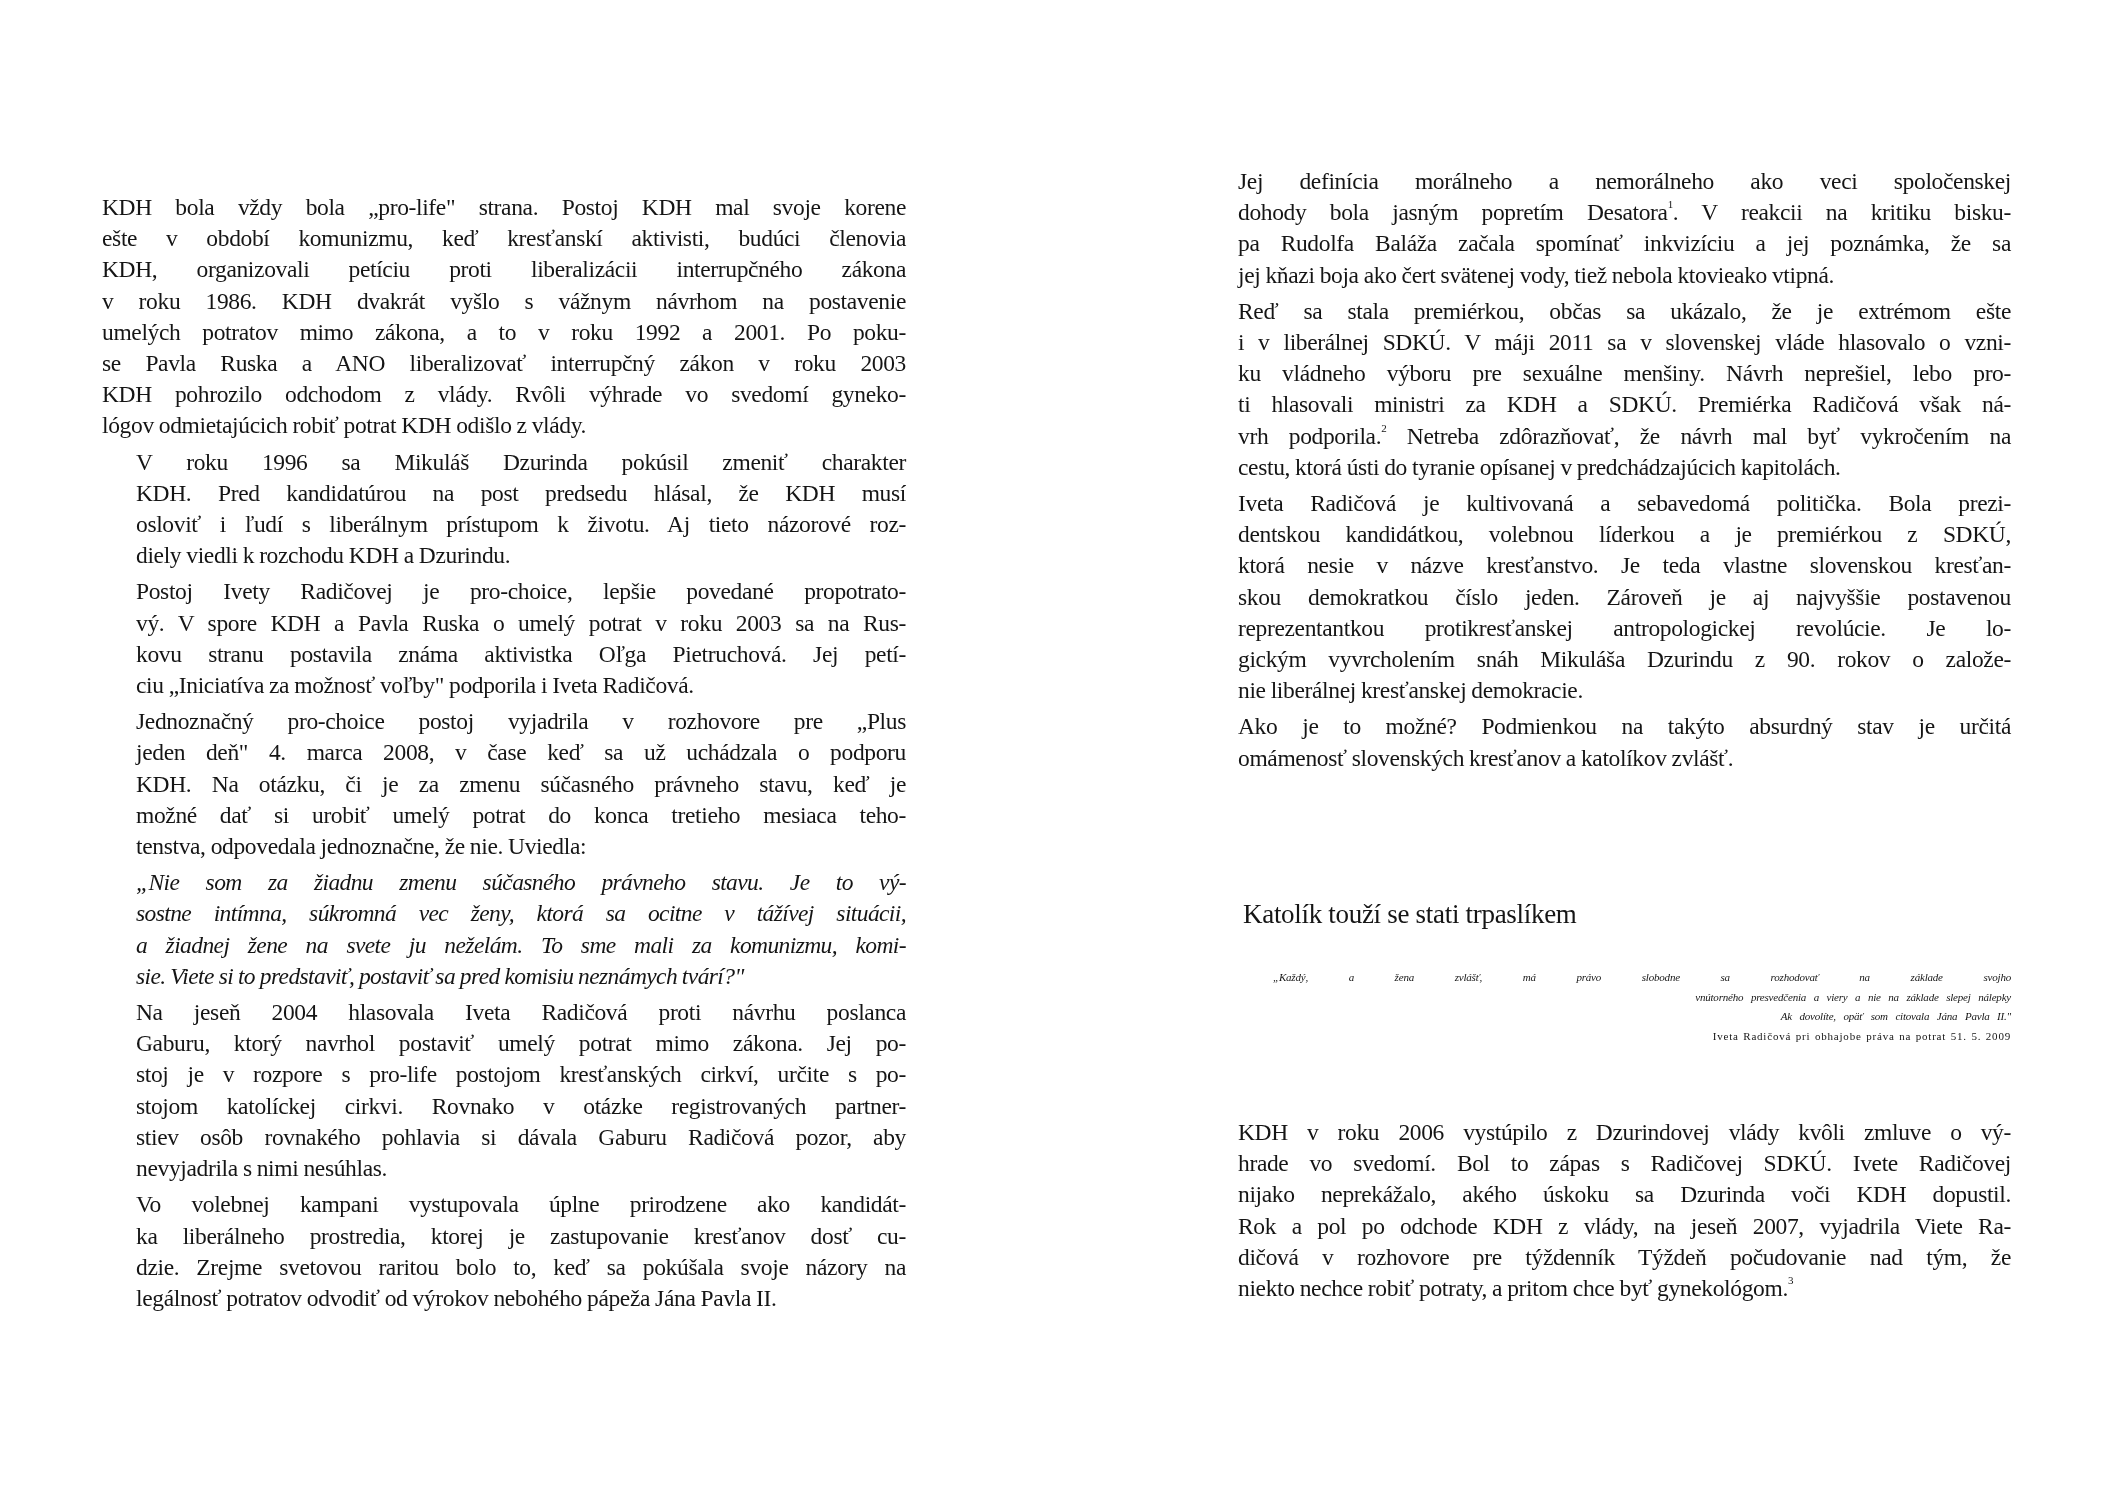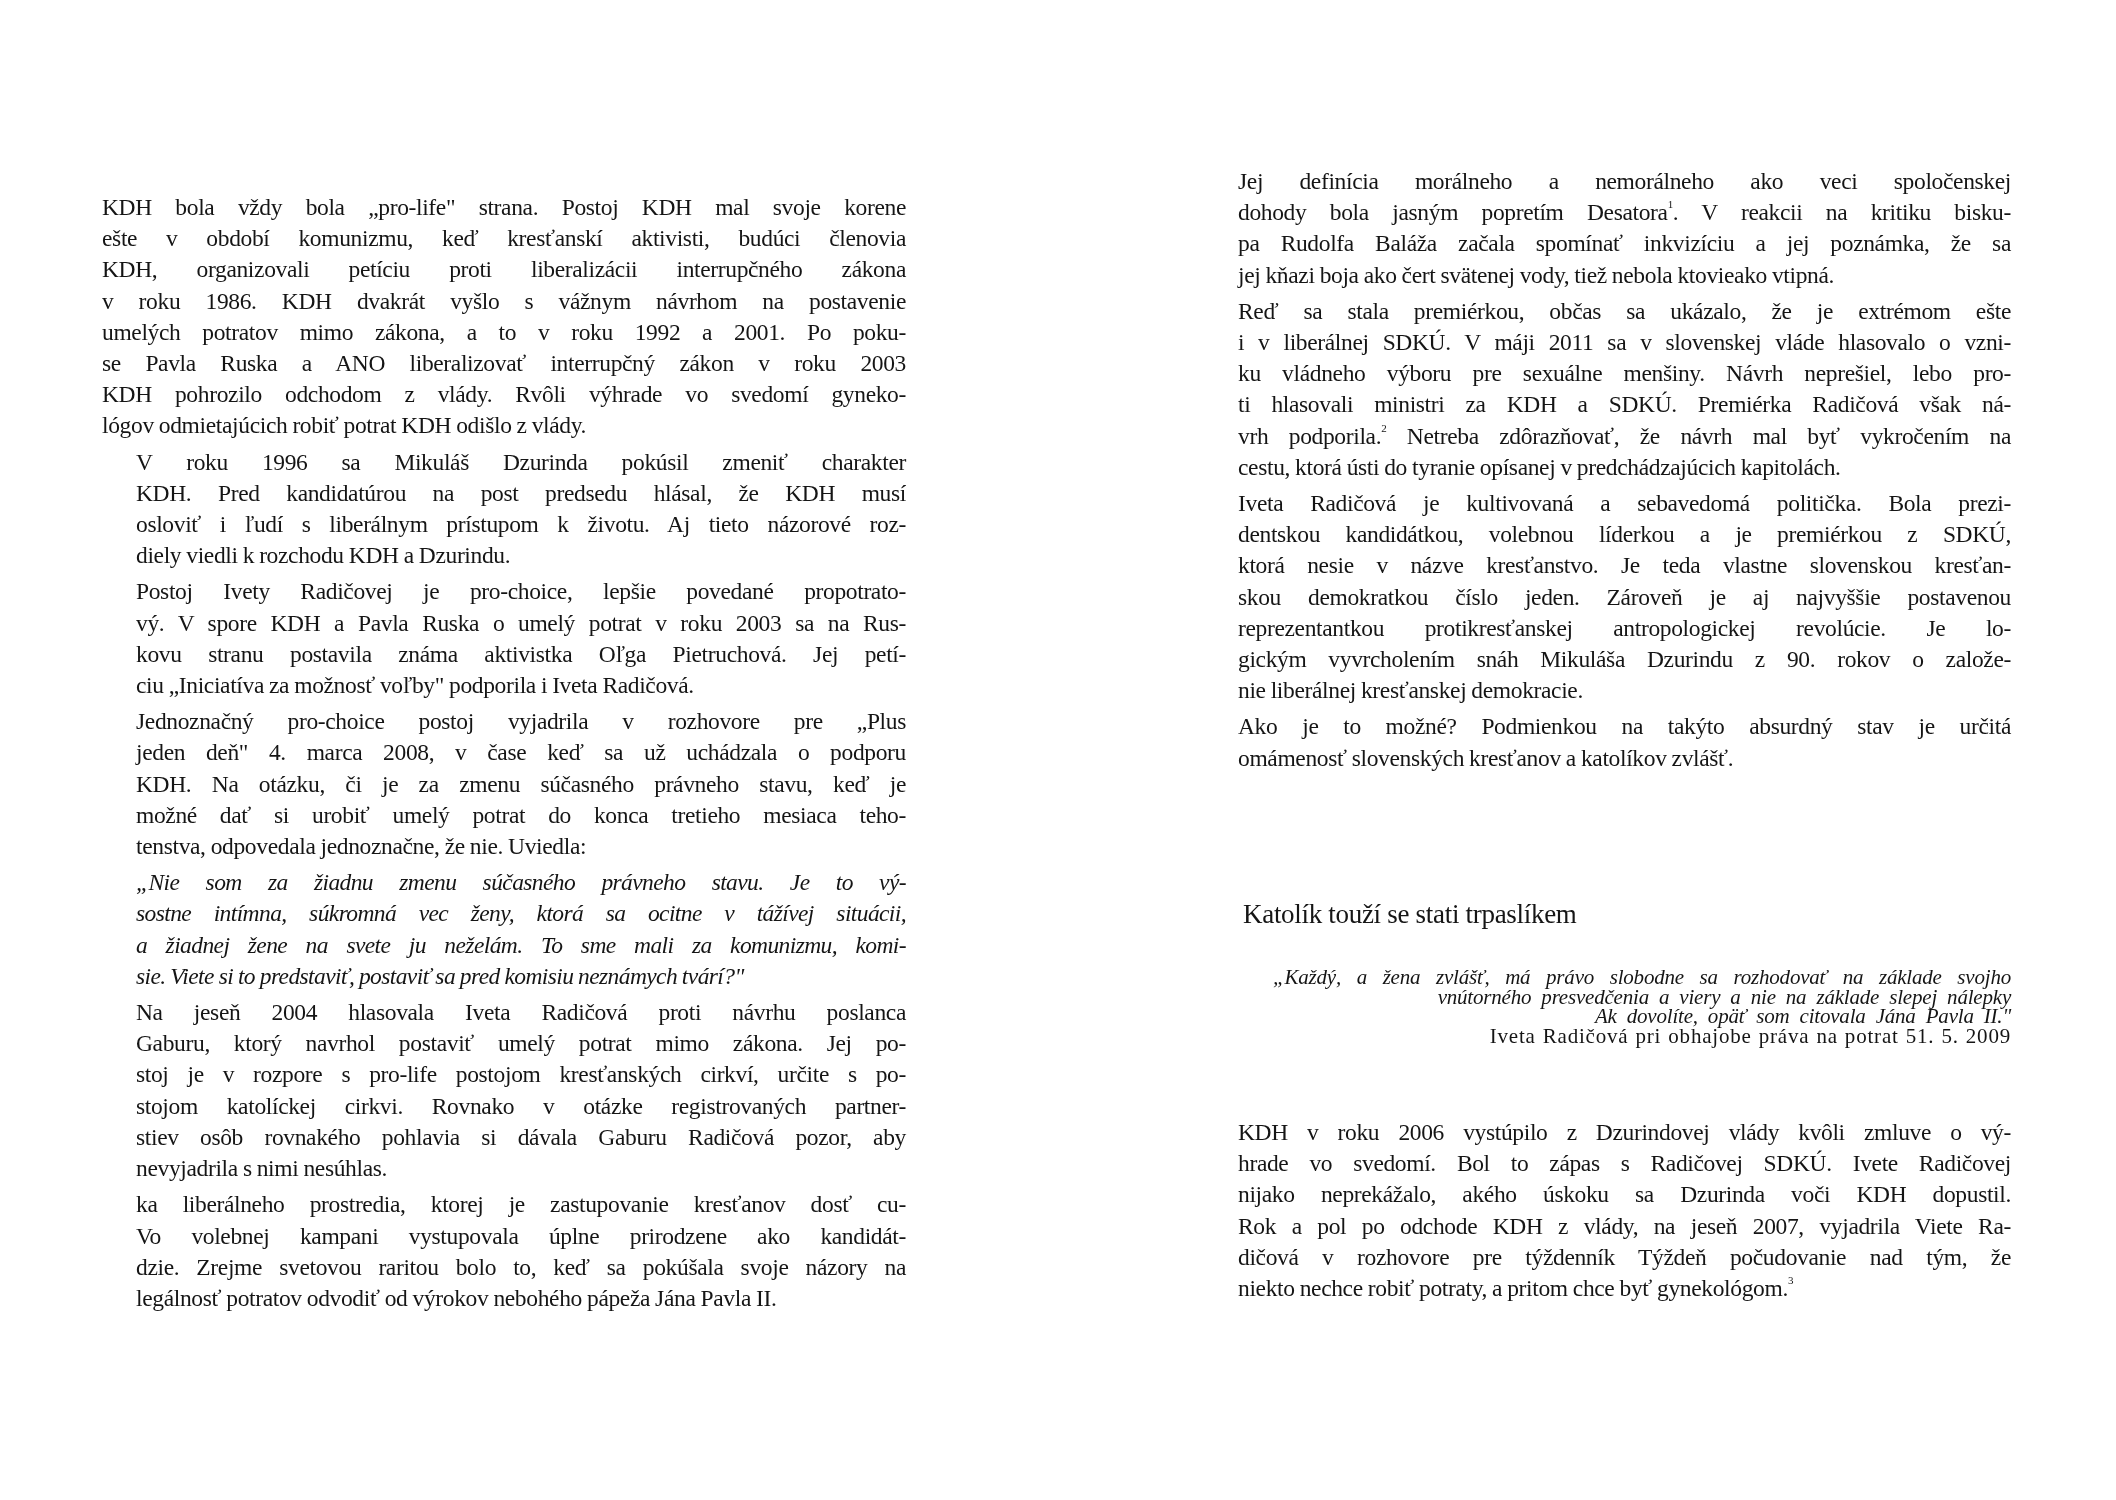--- a/index.html
+++ b/index.html
@@ -26,21 +26,21 @@
   .p.quote { font-style: italic; text-indent: 34px; letter-spacing: -0.6px; }
   .p .line { display: block; text-align: justify; text-align-last: justify; }
   .p .line.last { text-align-last: left; }
   sup.fn { font-size: 11px; vertical-align: 12px; line-height: 0; }
   .heading {
     position: absolute; left: 1243px; top: 899px;
     font-size: 27px; font-weight: normal; margin: 0; letter-spacing: -0.3px;
   }
   .epigraph {
     position: absolute; left: 1273px; top: 968px; width: 738px;
-    font-size: 21px; line-height: 19.6px; text-align: right;
+    font-size: 11px; line-height: 19.6px; text-align: right;
   }
   .epigraph .eline { display: block; font-style: italic; word-spacing: 5px; letter-spacing: -0.2px; }
   .epigraph .eline.first { text-align: justify; text-align-last: justify; }
   .epigraph .attrib { display: block; font-style: normal; letter-spacing: 0.8px; word-spacing: 1px; }
   .right-col2 { left: 1204px; top: 1117px; width: 807px; }
 </style>
 </head>
 <body>
 
 <div class="page" style="left:0;width:1058px;">
@@ -82,22 +82,22 @@
       </p>
       <p class="p indent">
         <span class="line"><span>Na jeseň 2004 hlasovala Iveta Radičová proti návrhu poslanca</span></span>
         <span class="line"><span>Gaburu, ktorý navrhol postaviť umelý potrat mimo zákona. Jej po-</span></span>
         <span class="line"><span>stoj je v rozpore s pro-life postojom kresťanských cirkví, určite s po-</span></span>
         <span class="line"><span>stojom katolíckej cirkvi. Rovnako v otázke registrovaných partner-</span></span>
         <span class="line"><span>stiev osôb rovnakého pohlavia si dávala Gaburu Radičová pozor, aby</span></span>
         <span class="line last"><span>nevyjadrila s nimi nesúhlas.</span></span>
       </p>
       <p class="p indent">
+        <span class="line"><span>Vo volebnej kampani vystupovala úplne prirodzene ako kandidát-</span></span>
         <span class="line"><span>ka liberálneho prostredia, ktorej je zastupovanie kresťanov dosť cu-</span></span>
-        <span class="line"><span>Vo volebnej kampani vystupovala úplne prirodzene ako kandidát-</span></span>
         <span class="line"><span>dzie. Zrejme svetovou raritou bolo to, keď sa pokúšala svoje názory na</span></span>
         <span class="line last"><span>legálnosť potratov odvodiť od výrokov nebohého pápeža Jána Pavla II.</span></span>
       </p>
     </div>
 </div>
 
 <div class="page" style="left:1058px;width:1058px;">
 </div>
 
 <div class="col right-col" id="right-body">

